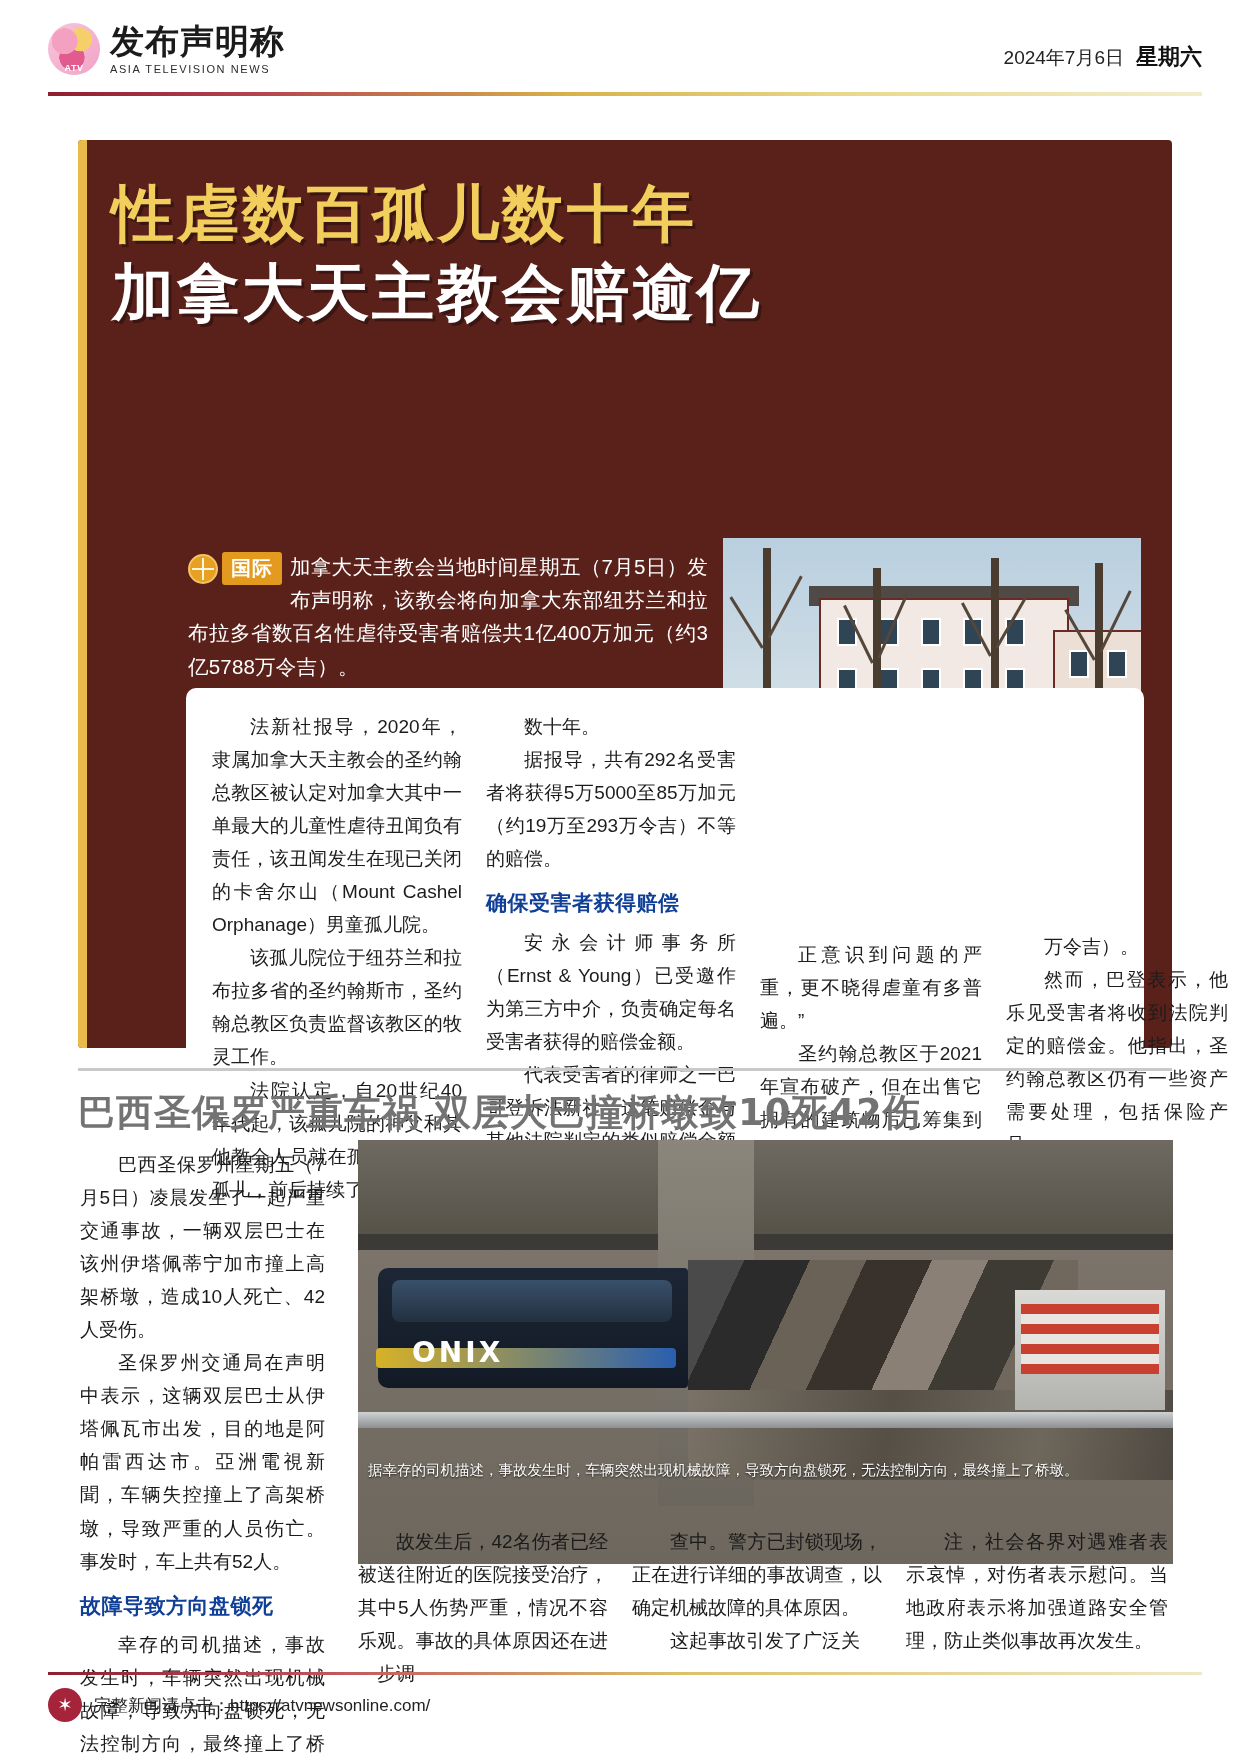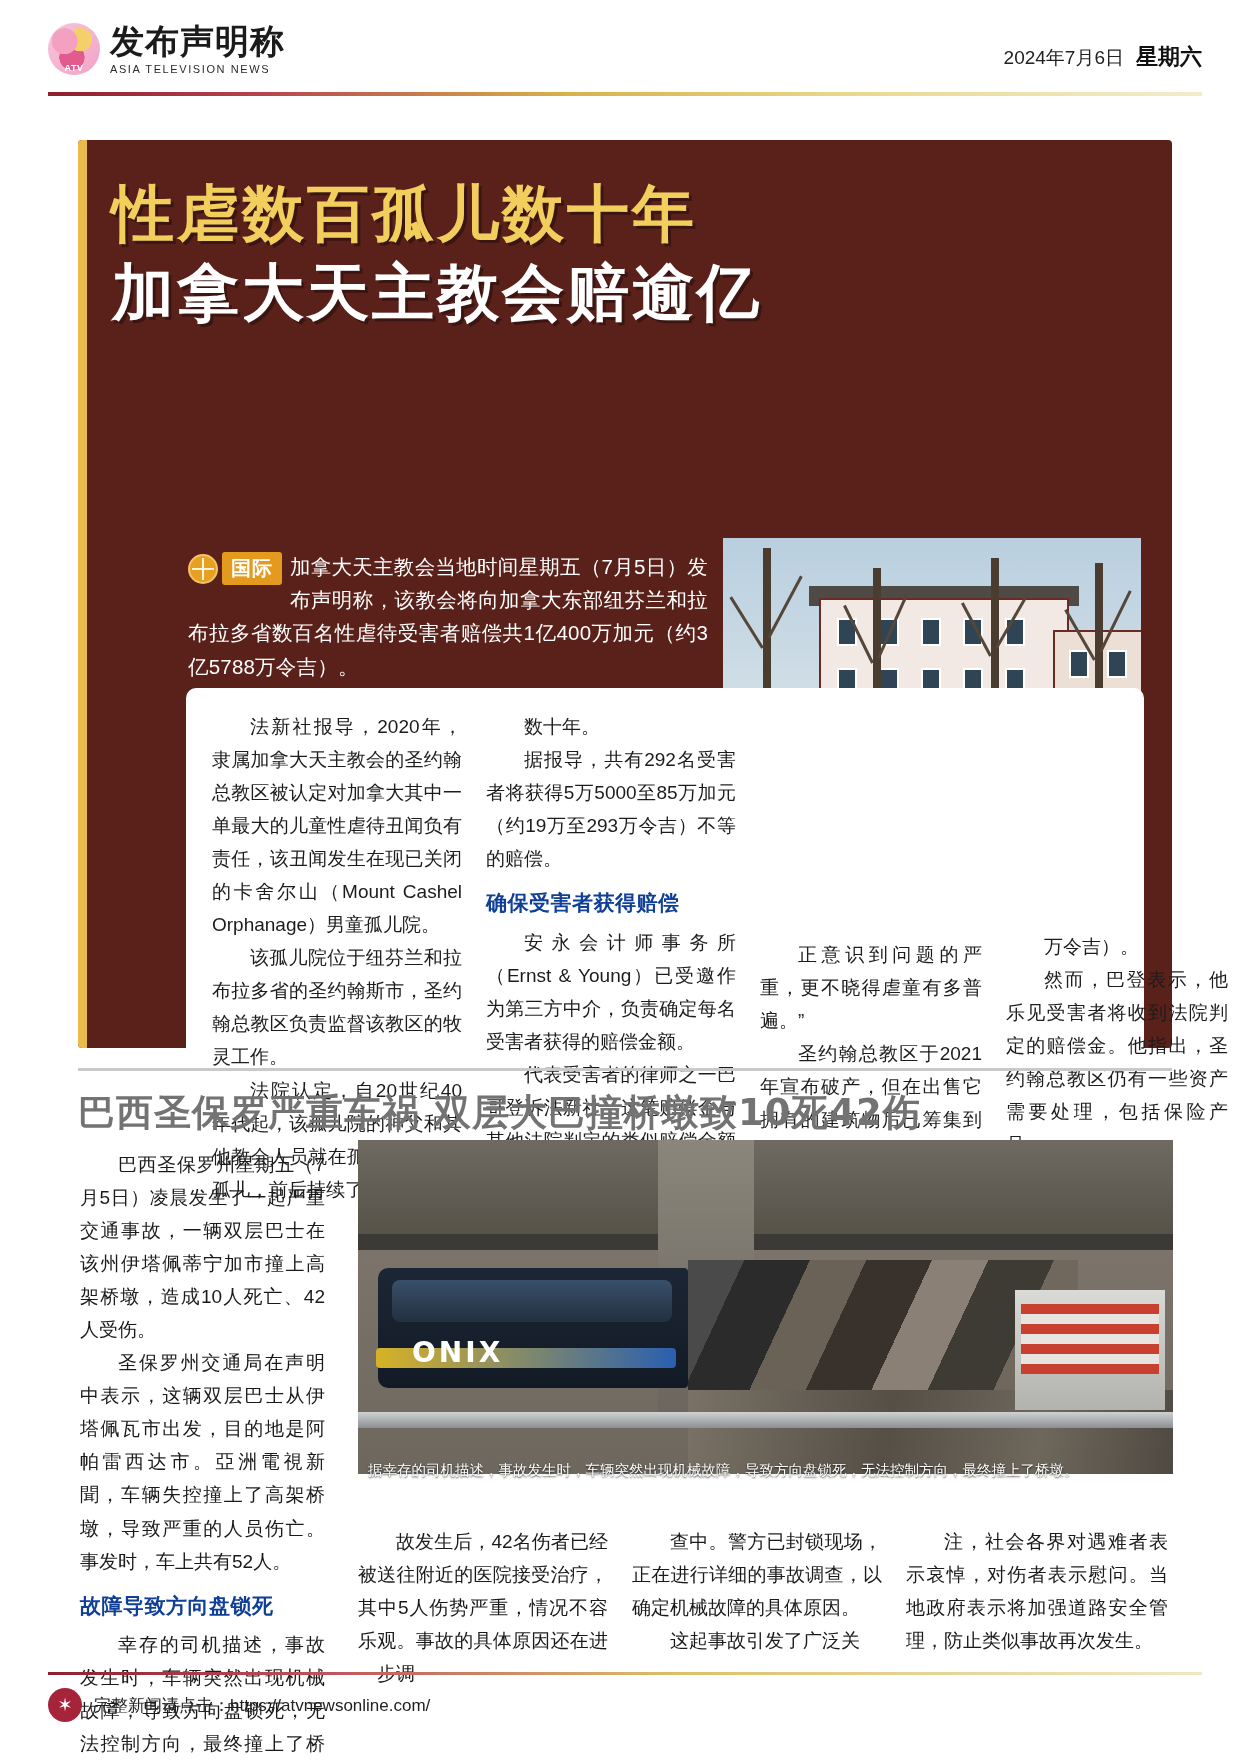--- a/index.html
+++ b/index.html
@@ -220,21 +220,21 @@
     left: 80px; top: 1148px;
     width: 245px;
     font-size: 19px;
     line-height: 1.74;
     text-align: justify;
   }
   .sec-col-a p { margin: 0; text-indent: 2em; }
   .sec-photo {
     position: absolute;
     left: 358px; top: 1140px;
-    width: 815px; height: 334px;
+    width: 815px; height: 424px;
     overflow: hidden;
     background: #0369a1;
   }
   .sec-caption {
     position: absolute;
     left: 368px; top: 1460px;
     width: 800px;
     color: #ffffff;
     font-size: 14.5px;
     line-height: 1.45;

